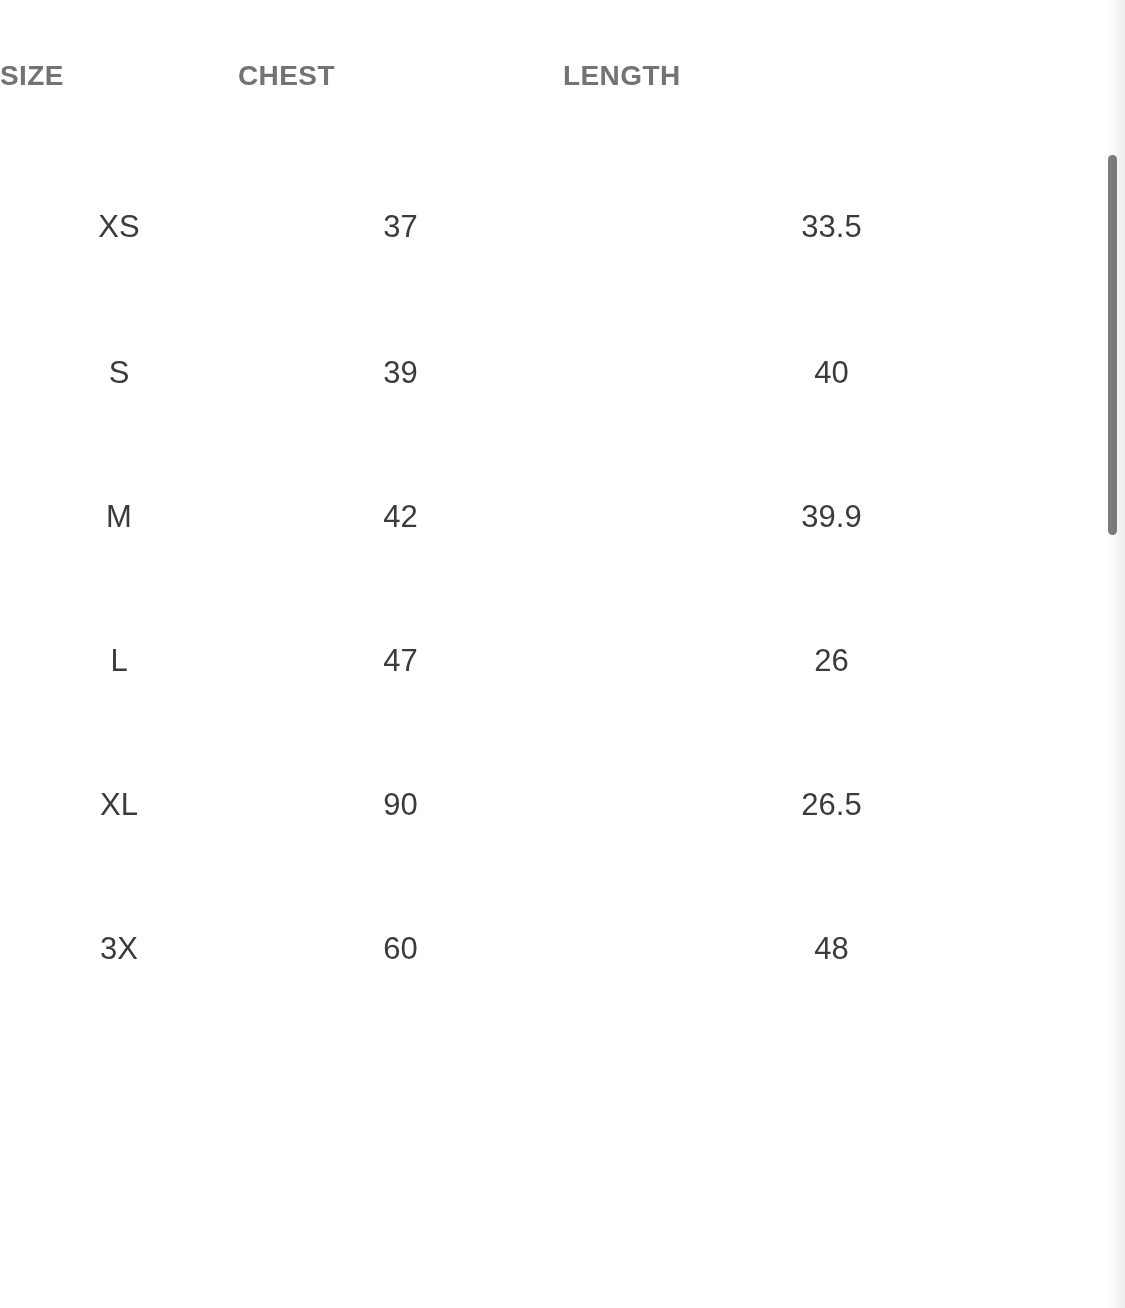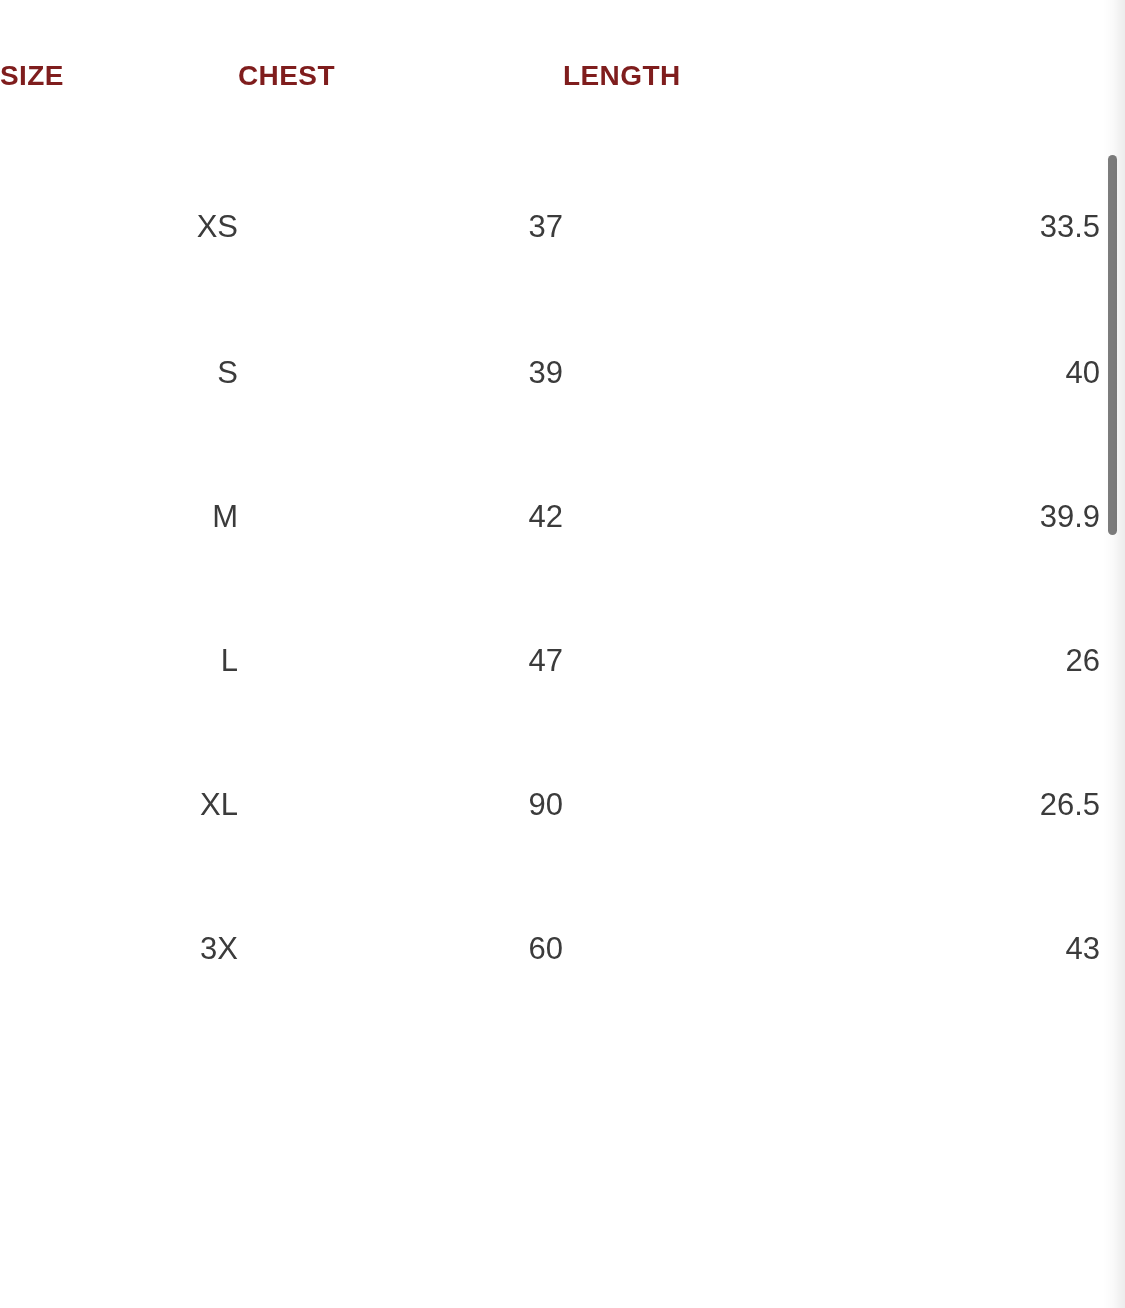--- a/index.html
+++ b/index.html
@@ -37,29 +37,29 @@
 
   .size-table col.c-size   { width: 238px; }
   .size-table col.c-chest  { width: 325px; }
   .size-table col.c-length { width: 537px; }
 
   .size-table th {
     text-align: left;
     font-size: 28px;
     font-weight: 700;
     letter-spacing: 0.4px;
-    color: #7f1d1d;
+    color: #737373;
     padding: 0;
     height: 152px;
     vertical-align: middle;
     line-height: 1;
   }
 
   .size-table td {
-    text-align: right;
+    text-align: center;
     font-size: 31px;
     font-weight: 400;
     color: #3b3b3b;
     padding: 0;
     height: 144px;
     vertical-align: middle;
     line-height: 1;
   }
 
   .size-table tbody tr:first-child td { height: 148px; }
@@ -141,21 +141,21 @@
         <td class="cell-pad-length">26</td>
       </tr>
       <tr>
         <td class="cell-pad-size">XL</td>
         <td class="cell-pad-chest">90</td>
         <td class="cell-pad-length">26.5</td>
       </tr>
       <tr>
         <td class="cell-pad-size">3X</td>
         <td class="cell-pad-chest">60</td>
-        <td class="cell-pad-length">43</td>
+        <td class="cell-pad-length">48</td>
       </tr>
     </tbody>
   </table>
 
   <div class="scroll-track">
     <div class="scroll-thumb"></div>
   </div>
 
   <div class="edge-shadow"></div>
 

